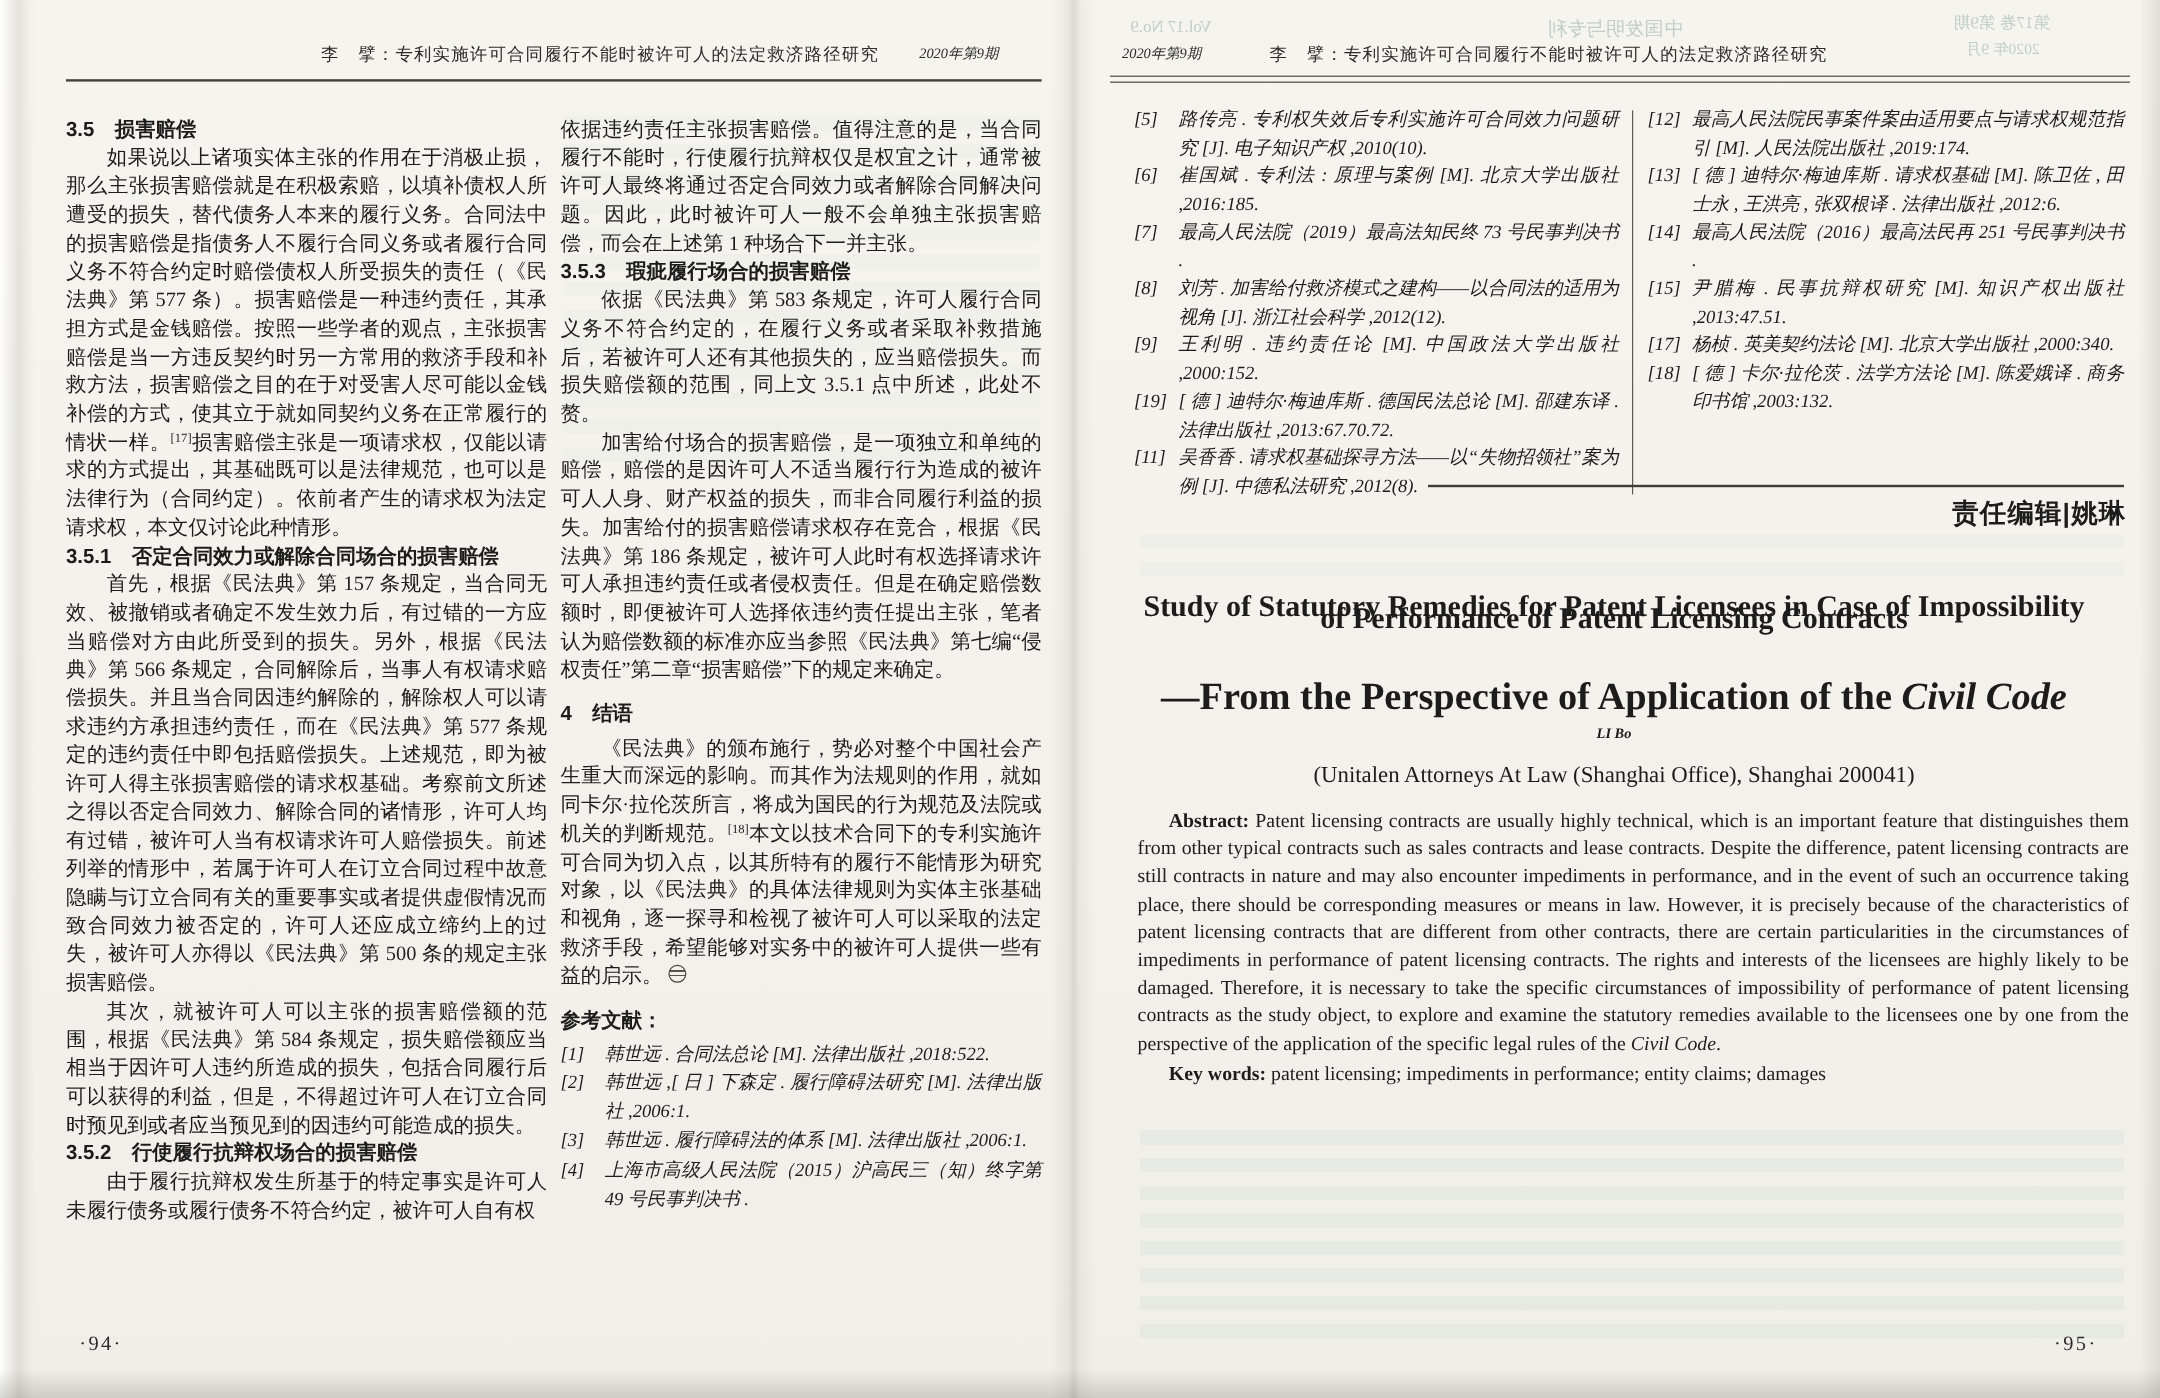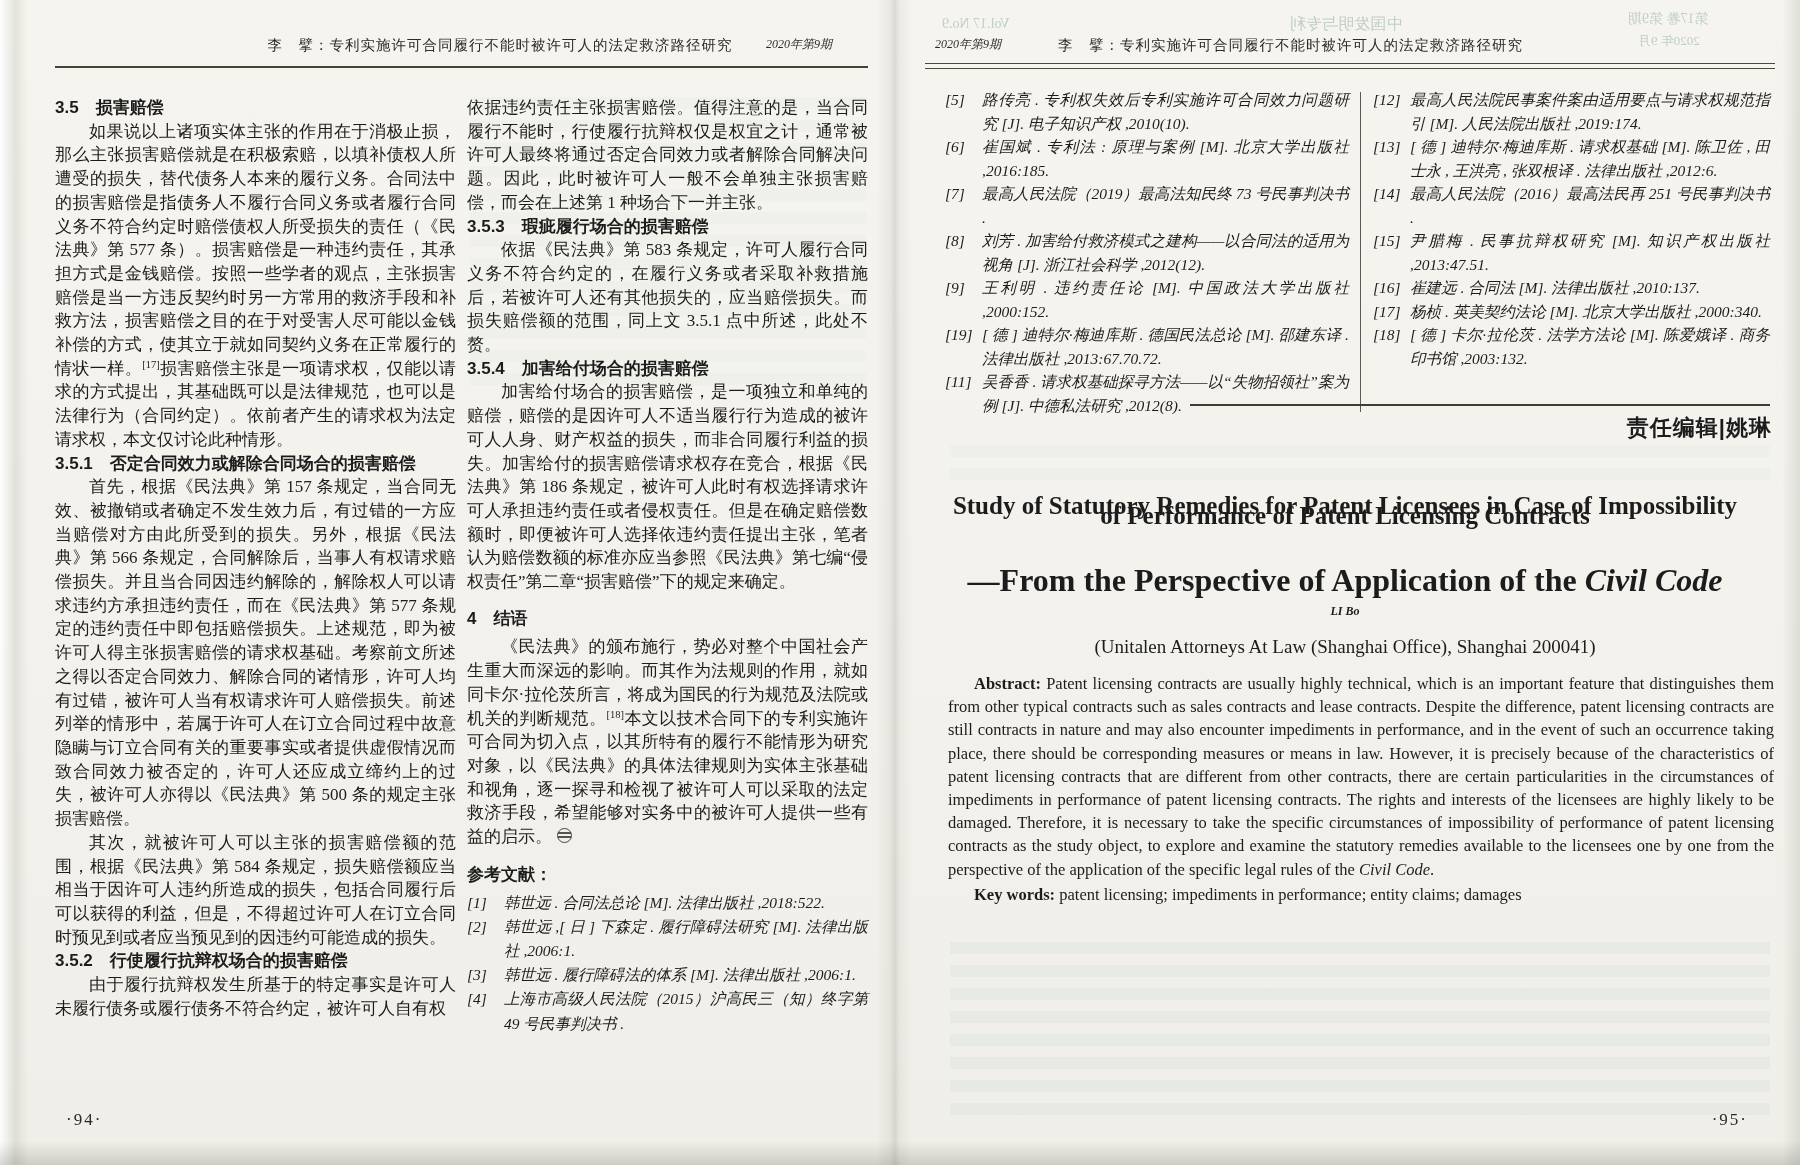--- a/index.html
+++ b/index.html
@@ -108,21 +108,20 @@
         <p class="ind">首先，根据《民法典》第 157 条规定，当合同无效、被撤销或者确定不发生效力后，有过错的一方应当赔偿对方由此所受到的损失。另外，根据《民法典》第 566 条规定，合同解除后，当事人有权请求赔偿损失。并且当合同因违约解除的，解除权人可以请求违约方承担违约责任，而在《民法典》第 577 条规定的违约责任中即包括赔偿损失。上述规范，即为被许可人得主张损害赔偿的请求权基础。考察前文所述之得以否定合同效力、解除合同的诸情形，许可人均有过错，被许可人当有权请求许可人赔偿损失。前述列举的情形中，若属于许可人在订立合同过程中故意隐瞒与订立合同有关的重要事实或者提供虚假情况而致合同效力被否定的，许可人还应成立缔约上的过失，被许可人亦得以《民法典》第 500 条的规定主张损害赔偿。</p>
         <p class="ind">其次，就被许可人可以主张的损害赔偿额的范围，根据《民法典》第 584 条规定，损失赔偿额应当相当于因许可人违约所造成的损失，包括合同履行后可以获得的利益，但是，不得超过许可人在订立合同时预见到或者应当预见到的因违约可能造成的损失。</p>
         <h4 class="cjk-head">3.5.2　行使履行抗辩权场合的损害赔偿</h4>
         <p class="ind">由于履行抗辩权发生所基于的特定事实是许可人未履行债务或履行债务不符合约定，被许可人自有权</p>
       </div>
 
       <div class="lcol">
         <p>依据违约责任主张损害赔偿。值得注意的是，当合同履行不能时，行使履行抗辩权仅是权宜之计，通常被许可人最终将通过否定合同效力或者解除合同解决问题。因此，此时被许可人一般不会单独主张损害赔偿，而会在上述第 1 种场合下一并主张。</p>
         <h4 class="cjk-head">3.5.3　瑕疵履行场合的损害赔偿</h4>
         <p class="ind">依据《民法典》第 583 条规定，许可人履行合同义务不符合约定的，在履行义务或者采取补救措施后，若被许可人还有其他损失的，应当赔偿损失。而损失赔偿额的范围，同上文 3.5.1 点中所述，此处不赘。</p>
-        <h4 class="cjk-head">3.5.4　加害给付场合的损害赔偿</h4>
         <p class="ind">加害给付场合的损害赔偿，是一项独立和单纯的赔偿，赔偿的是因许可人不适当履行行为造成的被许可人人身、财产权益的损失，而非合同履行利益的损失。加害给付的损害赔偿请求权存在竞合，根据《民法典》第 186 条规定，被许可人此时有权选择请求许可人承担违约责任或者侵权责任。但是在确定赔偿数额时，即便被许可人选择依违约责任提出主张，笔者认为赔偿数额的标准亦应当参照《民法典》第七编“侵权责任”第二章“损害赔偿”下的规定来确定。</p>
         <h3 class="cjk-head head-gap">4　结语</h3>
         <p class="ind"><span>《民法典》的颁布施行，势必对整个中国社会产生重大而深远的影响。而其作为法规则的作用，就如同卡尔·拉伦茨所言，将成为国民的行为规范及法院或机关的判断规范。</span><sup class="fnote">[18]</sup><span>本文以技术合同下的专利实施许可合同为切入点，以其所特有的履行不能情形为研究对象，以《民法典》的具体法律规则为实体主张基础和视角，逐一探寻和检视了被许可人可以采取的法定救济手段，希望能够对实务中的被许可人提供一些有益的启示。</span><span class="endmark"></span></p>
         <h4 class="cjk-head ref-title">参考文献：</h4>
         <div class="reflist">
 
             <p class="ref-item"><span class="ref-no">[1]</span><span>韩世远 . 合同法总论 [M]. 法律出版社 ,2018:522.</span></p>
 
             <p class="ref-item"><span class="ref-no">[2]</span><span>韩世远 ,[ 日 ] 下森定 . 履行障碍法研究 [M]. 法律出版社 ,2006:1.</span></p>
 
@@ -169,21 +168,20 @@
     <div class="rref2 reflist">
 
         <p class="ref-item"><span class="ref-no">[12]</span><span>最高人民法院民事案件案由适用要点与请求权规范指引 [M]. 人民法院出版社 ,2019:174.</span></p>
 
         <p class="ref-item"><span class="ref-no">[13]</span><span>[ 德 ] 迪特尔·梅迪库斯 . 请求权基础 [M]. 陈卫佐 , 田士永 , 王洪亮 , 张双根译 . 法律出版社 ,2012:6.</span></p>
 
         <p class="ref-item"><span class="ref-no">[14]</span><span>最高人民法院（2016）最高法民再 251 号民事判决书 .</span></p>
 
         <p class="ref-item"><span class="ref-no">[15]</span><span>尹腊梅 . 民事抗辩权研究 [M]. 知识产权出版社 ,2013:47.51.</span></p>
 
-        <p class="ref-item"><span class="ref-no">[16]</span><span>崔建远 . 合同法 [M]. 法律出版社 ,2010:137.</span></p>
 
         <p class="ref-item"><span class="ref-no">[17]</span><span>杨桢 . 英美契约法论 [M]. 北京大学出版社 ,2000:340.</span></p>
 
         <p class="ref-item"><span class="ref-no">[18]</span><span>[ 德 ] 卡尔·拉伦茨 . 法学方法论 [M]. 陈爱娥译 . 商务印书馆 ,2003:132.</span></p>
       </div>
 
     <div class="editor-rule"></div>
     <div class="editor-credit">责任编辑|姚琳</div>
 
     <div class="etitle l1">Study of Statutory Remedies for Patent Licensees in Case of Impossibility</div>

